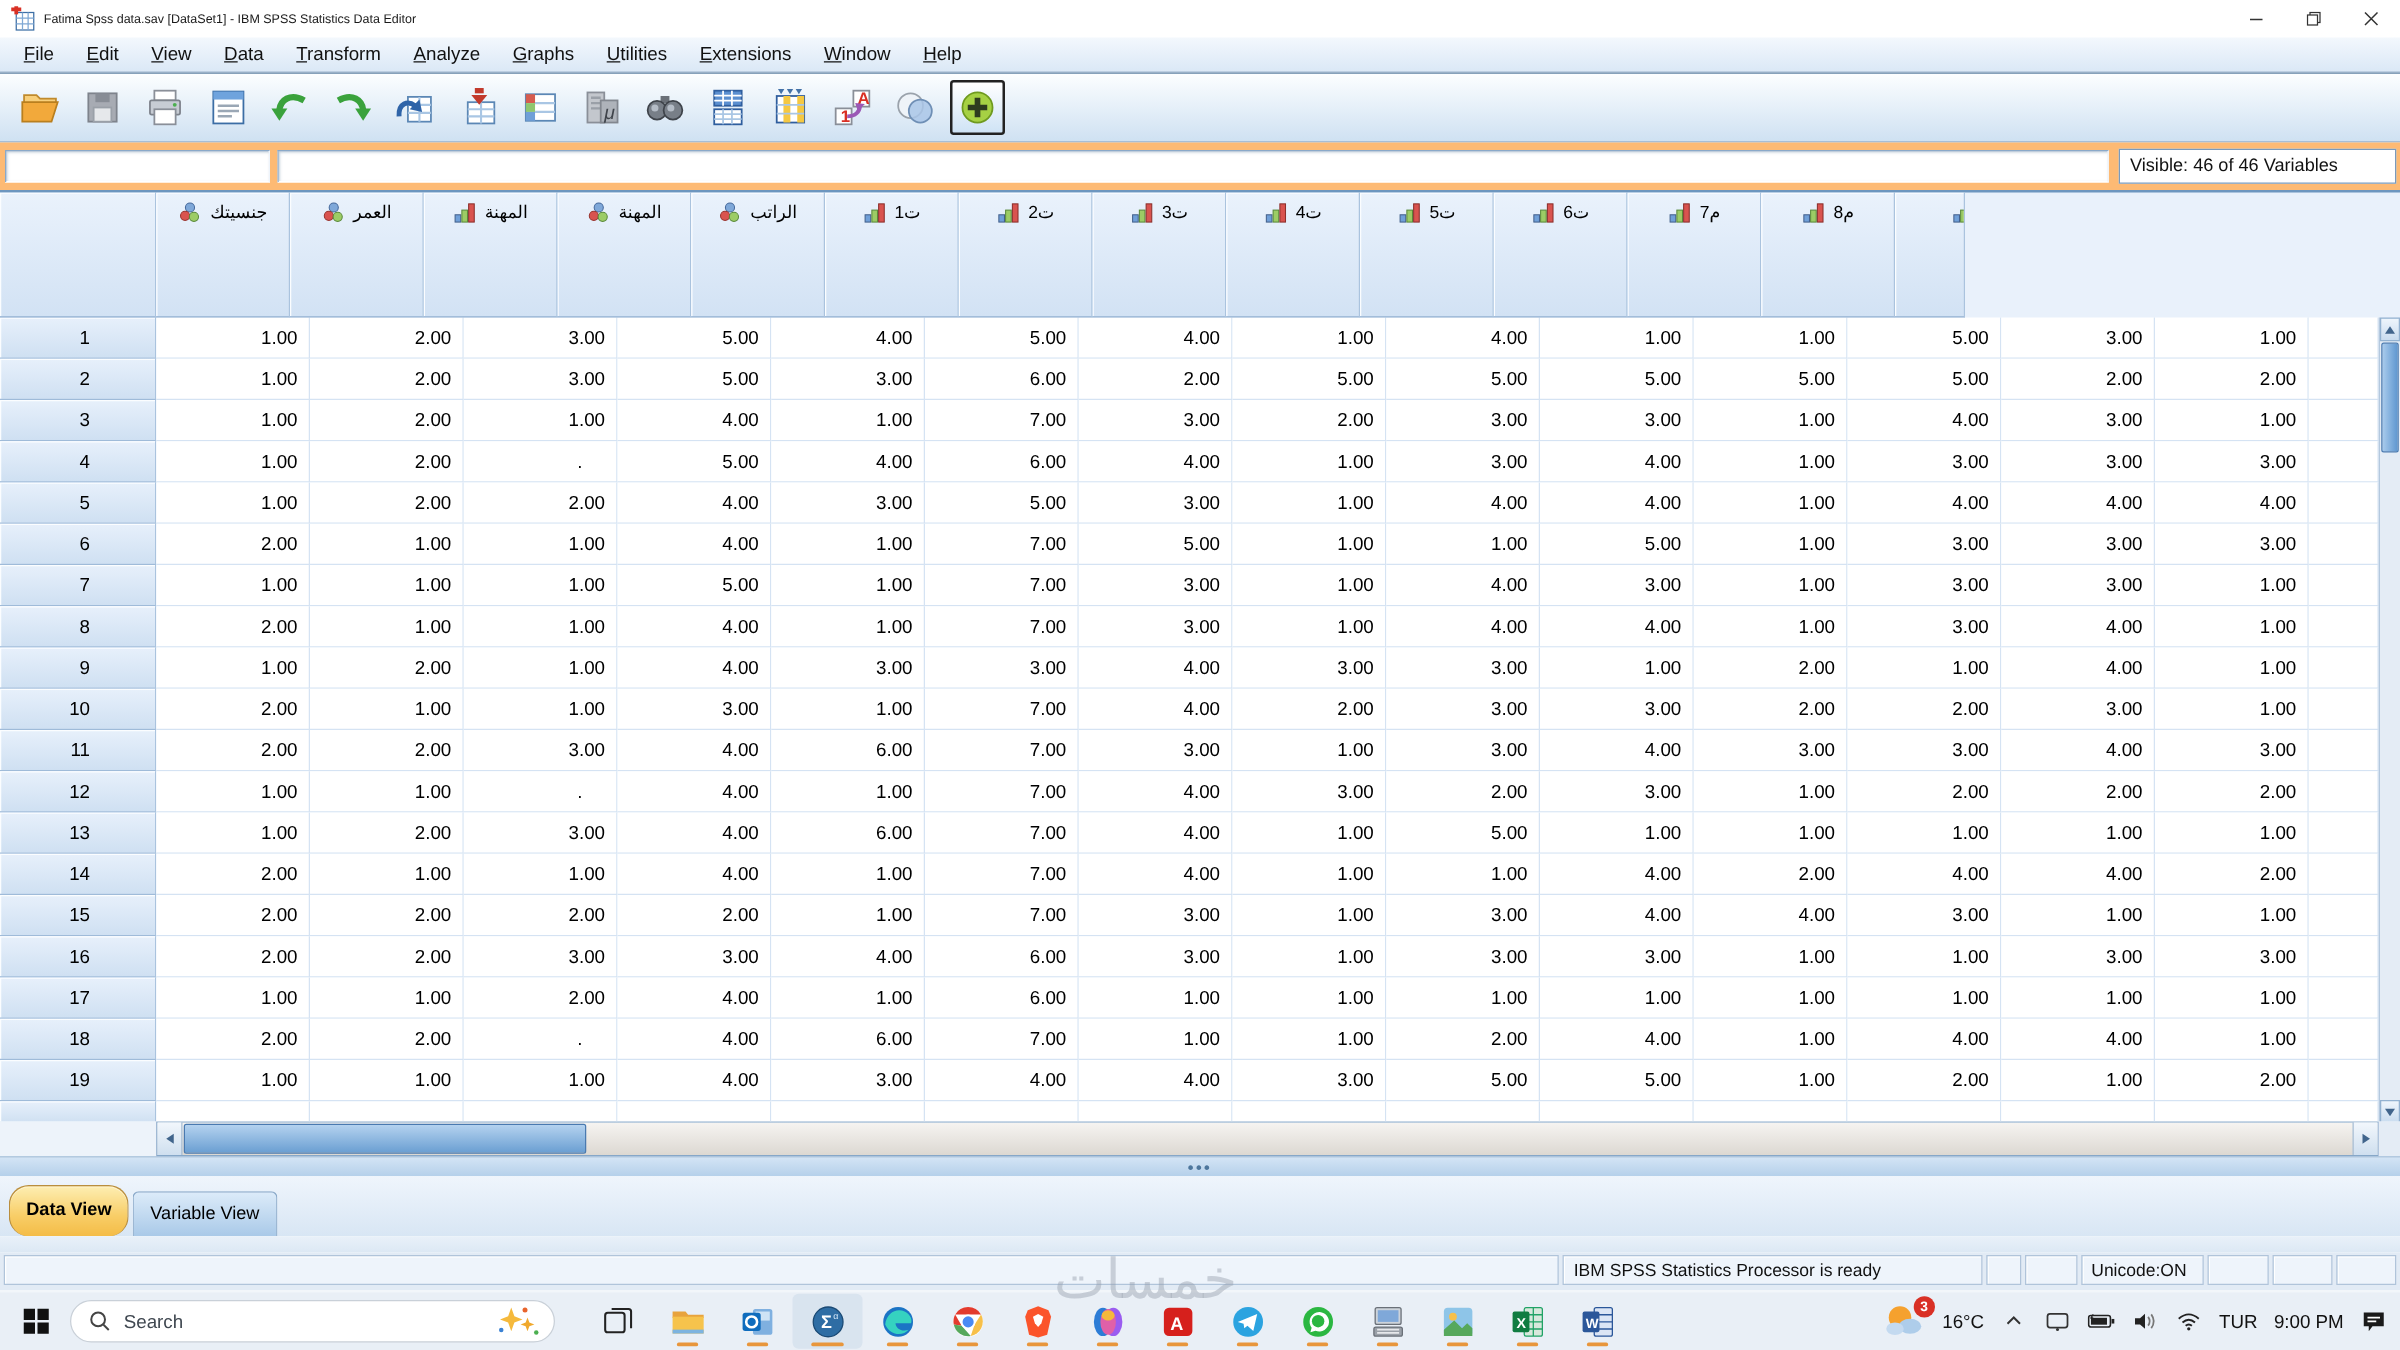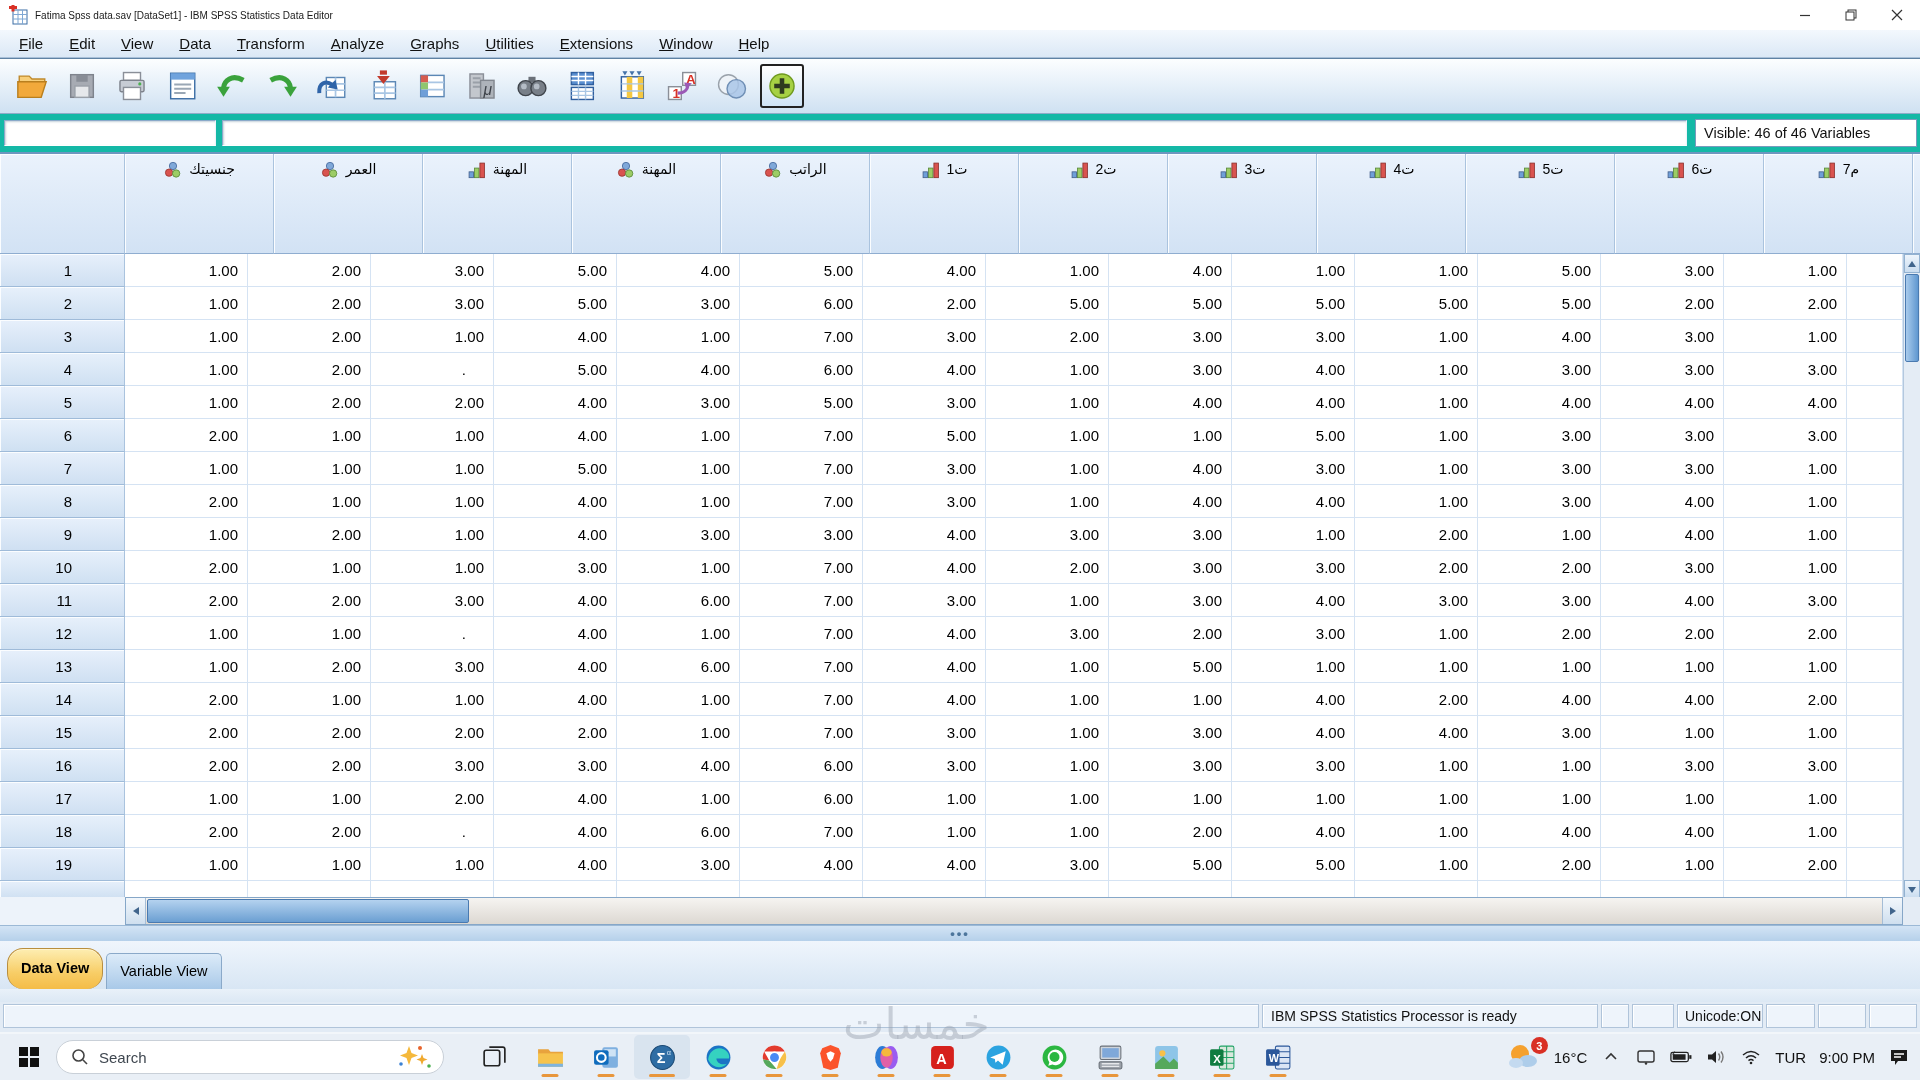--- a/index.html
+++ b/index.html
@@ -19,32 +19,32 @@
   .menu-item { padding:0 13px; font-size:15px; color:#111; line-height:27px; }
   .menu-item u { text-decoration:underline; }
 
   
   .toolbar { height:56px; background:linear-gradient(#fcfeff,#cfe1f2); border-top:1px solid #5f82a4; border-bottom:1px solid #8fabc8; display:flex; align-items:center; padding-left:10px; gap:6px; flex:none; }
   .tb-btn { width:44px; height:44px; display:flex; align-items:center; justify-content:center; border-radius:3px; }
   .tb-btn svg { width:34px; height:34px; }
   .tb-btn.selected { border:2px solid #222; background:linear-gradient(#ffffff,#cfe3f5); }
 
   
-  .cellref-row { height:38px; background:#14b8a6; display:flex; align-items:center; padding:5px 3px 5px 4px; flex:none; position:relative; }
+  .cellref-row { height:38px; background:#fdba74; display:flex; align-items:center; padding:5px 3px 5px 4px; flex:none; position:relative; }
   .sunken { background:#fff; border:1px solid #8aa9c9; border-bottom-color:#fff; border-right-color:#eef4fb; box-shadow:inset 1px 1px 2px rgba(90,120,150,.35); }
   .cellref-box { width:212px; height:26px; margin-right:6px; }
   .celledit-box { flex:1; height:26px; margin-right:8px; }
   .visible-box { width:222px; height:28px; background:#fff; border:1px solid #7a9abc; font-size:14.5px; color:#111; display:flex; align-items:center; padding-left:8px; white-space:nowrap; }
 
   
   .grid { height:745px; background:#e9f1fb; position:relative; flex:none; border-top:2px solid #6d96bf; overflow:hidden; }
   .grid-header { display:flex; height:100px; width:1903px; }
   .hcell { background:linear-gradient(#eaf2fc,#d2e2f4); border-right:1px solid #aac3de; border-bottom:1px solid #8fadd0; box-shadow:inset 1px 1px 0 #fbfdff; display:flex; justify-content:center; align-items:flex-start; padding-top:7px; gap:6px; overflow:hidden; position:relative; }
   .hcell.corner { width:125px; flex:none; }
-  .hcell.var { width:149px; flex:none; }
+  .hcell.var { width:107px; flex:none; }
   .hcell.partial { width:56px; flex:none; }
   .hcell .micon { width:20px; height:17px; flex:none; }
   .hcell .hlabel { font-size:14px; color:#000; white-space:nowrap; line-height:17px; }
   .clipped-icon { position:absolute; right:-10px; top:7px; width:20px; height:17px; }
 
   .grid-body { width:1903px; }
   .grow { display:flex; height:33px; }
   .grow.partial-row { height:18px; overflow:hidden; }
   .rowhead { width:125px; flex:none; background:linear-gradient(#e7f0fb,#cfe0f2); border-right:1px solid #aac3de; border-bottom:1px solid #9fbbd9; box-shadow:inset 1px 1px 0 #fbfdff; font-size:15px; color:#000; display:flex; align-items:center; justify-content:flex-end; padding-right:52px; }
   .dcell { width:123px; flex:none; background:#fff; border-right:1px solid #d5e3f3; border-bottom:1px solid #d5e3f3; font-size:15px; color:#000; display:flex; align-items:center; justify-content:flex-end; padding-right:9px; white-space:nowrap; }
@@ -82,21 +82,21 @@
   .tab.active { height:41px; line-height:39px; background:linear-gradient(#fdeeb2 0%,#f8cd66 60%,#f4bc47 100%); border-color:#b98e3e; font-weight:700; box-shadow:inset 0 1px 0 #fff3cd;border-radius:16px; }
   .tab.inactive { height:36px; line-height:34px; background:linear-gradient(#dcebf9,#a9c9e8); }
   .filler { height:13px; background:linear-gradient(#e9f1f9,#dce8f4); flex:none; }
 
   
   .status-bar { height:30px; background:#e2ebf5; display:flex; align-items:flex-start; padding:2px 3px; gap:3px; flex:none; }
   .seg { height:24px; background:#eef4fb; border:1px solid #b0c4da; box-shadow:inset 1px 1px 0 #fff; font-size:14px; color:#111; display:flex; align-items:center; white-space:nowrap; }
   .seg-main { flex:1; }
   .seg-proc { width:336px; padding-left:8px; }
   .seg-28 { width:28px; } .seg-42 { width:42px; }
-  .seg-unicode { width:86px; padding-left:7px; }
+  .seg-unicode { width:98px; padding-left:7px; }
   .seg-49 { width:49px; } .seg-48 { width:48px; }
 
   
   .watermark { position:absolute; left:843px; top:998px; font-size:44px; color:rgba(150,160,172,.45); z-index:60; pointer-events:none; }
 
   
   .taskbar { height:48px; border-top:2px solid #f2f6fa; background:#e9eff6; display:flex; align-items:center; padding:0 10px 0 12px; flex:none; }
   .start-btn { width:34px; height:40px; display:flex; align-items:center; justify-content:center; margin-right:10px; }
   .search-pill { width:388px; height:34px; background:#fff; border:1px solid #c9d0d8; border-radius:17px; display:flex; align-items:center; padding:0 10px 0 14px; margin-right:22px; }
   .search-pill .stext { color:#3f4750; font-size:15px; margin-left:10px; flex:1; }

